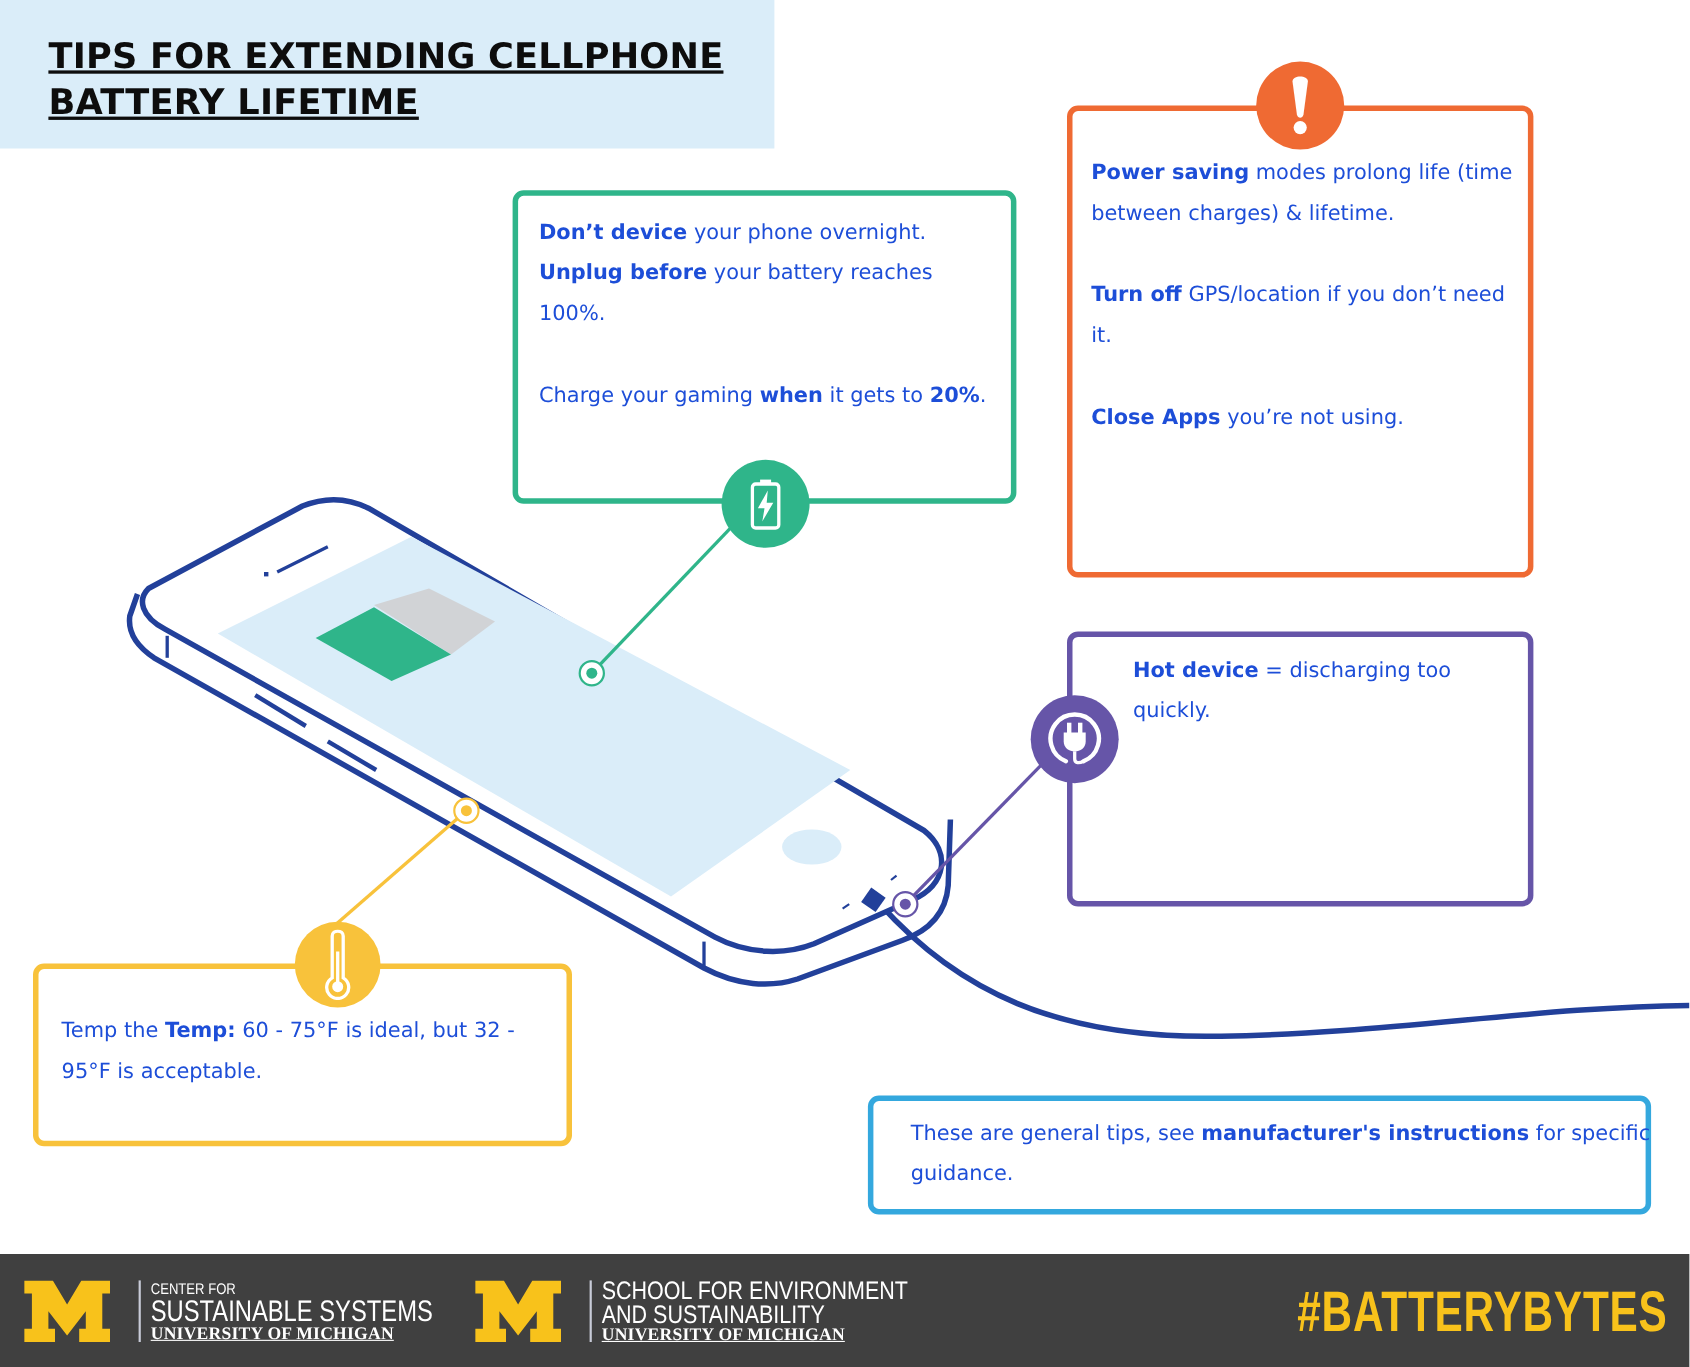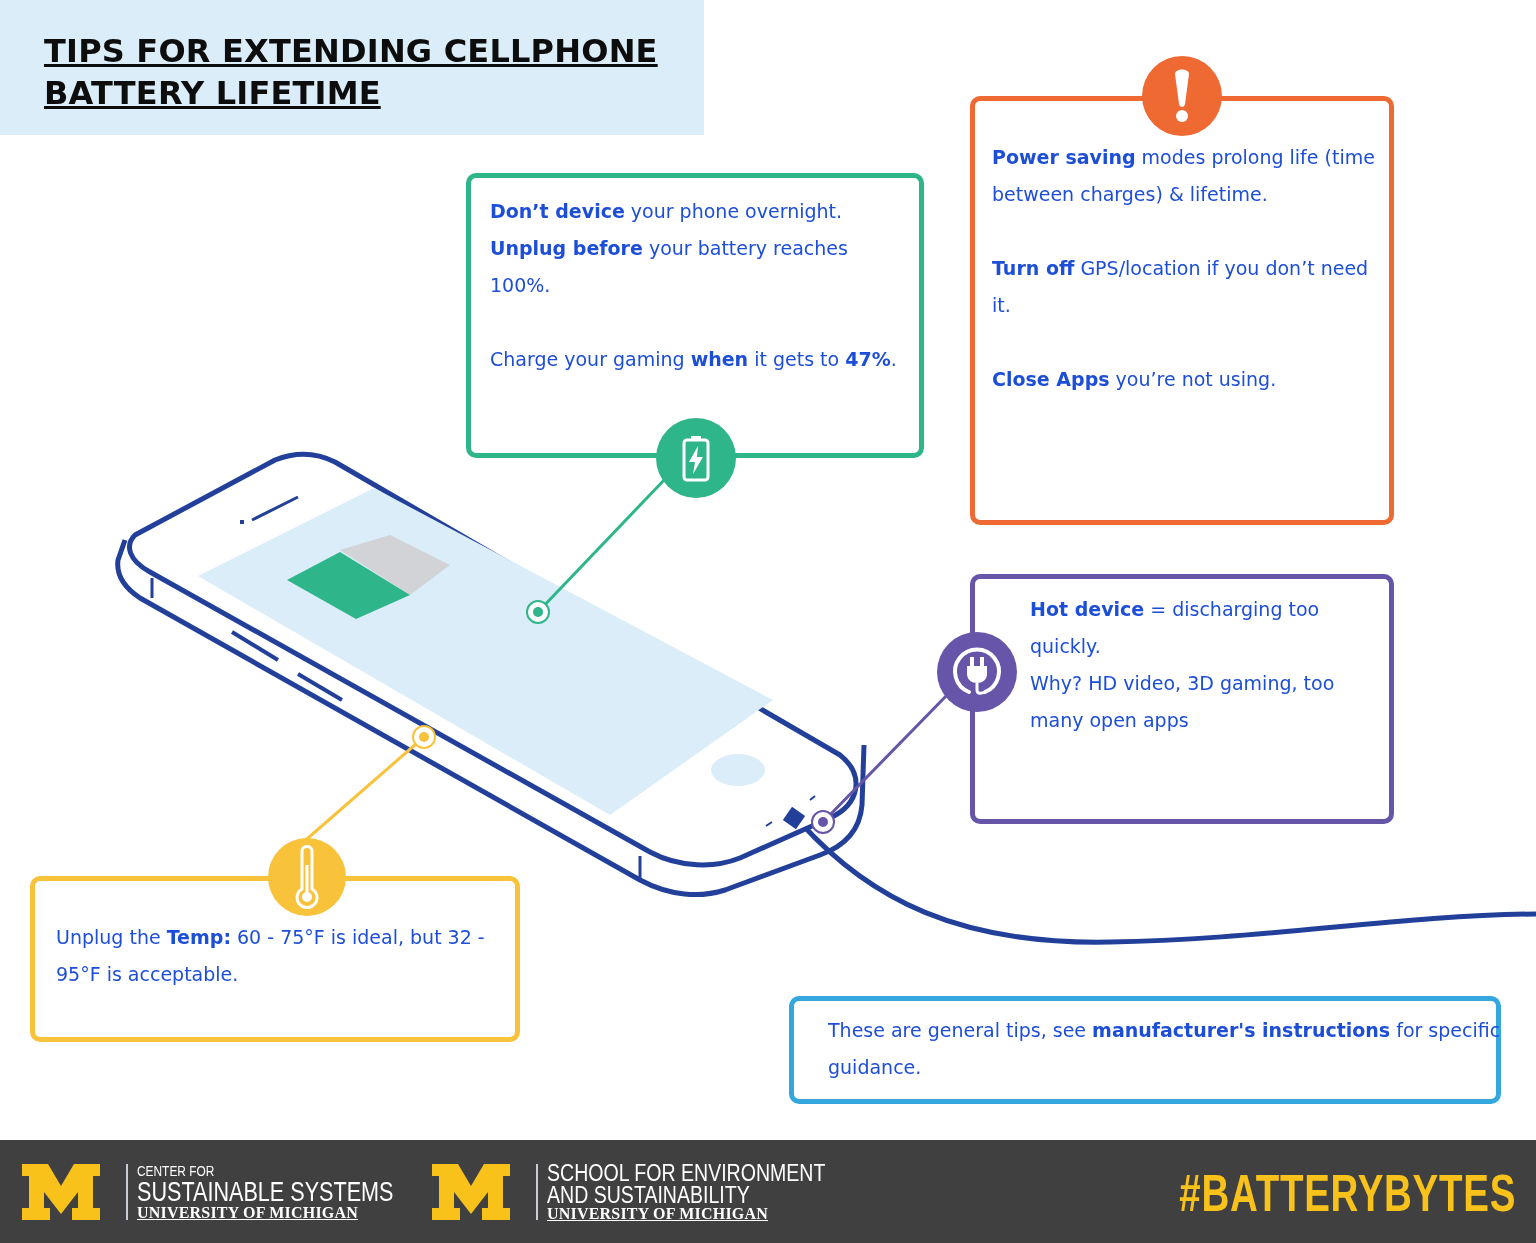--- a/index.html
+++ b/index.html
@@ -94,21 +94,21 @@
   <circle cx="424" cy="737" r="5" fill="#f8c23b"></circle>
 
   <line x1="823" y1="822" x2="950" y2="692" stroke="#6655a8" stroke-width="3"></line>
   <circle cx="823" cy="822" r="11" fill="#fff" stroke="#6655a8" stroke-width="2"></circle>
   <circle cx="823" cy="822" r="5" fill="#6655a8"></circle>
 </svg>
 
 <div class="card c-green">
   <div class="txt">
     <span class="para"><b>Don’t device</b><span> your phone overnight. </span><b>Unplug before</b><span> your battery reaches 100%.</span></span>
-    <span class="para gap"><span>Charge your gaming </span><b>when</b><span> it gets to </span><b>47%</b><span>.</span></span>
+    <span class="para gap"><span>Charge your gaming </span><b>when</b><span> it gets to </span><b>20%</b><span>.</span></span>
   </div>
 </div>
 <div class="icon-circle ic-green">
   <svg width="40" height="50" viewBox="0 0 40 50">
     <rect x="15" y="3" width="10" height="4" fill="#fff"></rect>
     <rect x="8" y="7" width="24" height="40" rx="3" fill="none" stroke="#fff" stroke-width="3"></rect>
     <polygon points="22,13 13,29 19,29 17,41 27,24 21,24" fill="#fff"></polygon>
   </svg>
 </div>
 
@@ -122,35 +122,34 @@
 <div class="icon-circle ic-orange">
   <svg width="20" height="56" viewBox="0 0 20 56">
     <path d="M3 6 C3 0 17 0 17 6 L13 36 C12 40 8 40 7 36 Z" fill="#fff"></path>
     <circle cx="10" cy="48" r="6" fill="#fff"></circle>
   </svg>
 </div>
 
 <div class="card c-purple">
   <div class="txt">
     <span class="para"><b>Hot device</b><span> = discharging too quickly.</span></span>
-    <span class="para">Why? HD video, 3D gaming, too many open apps</span>
   </div>
 </div>
 <div class="icon-circle ic-purple">
   <svg width="60" height="60" viewBox="0 0 60 60">
     <path d="M38 50 A22 22 0 1 0 22 50" fill="none" stroke="#fff" stroke-width="4" stroke-linecap="round"></path>
     <rect x="23" y="15" width="4" height="10" fill="#fff"></rect>
     <rect x="33" y="15" width="4" height="10" fill="#fff"></rect>
     <path d="M20 24 H40 V32 C40 38 35 41 30 41 C25 41 20 38 20 32 Z" fill="#fff"></path>
     <path d="M30 41 V48 C30 52 34 52 38 50" fill="none" stroke="#fff" stroke-width="3"></path>
   </svg>
 </div>
 
 <div class="card c-yellow">
-  <div class="txt"><span>Unplug the </span><b>Temp:</b><span> 60 - 75°F is ideal, but 32 - 95°F is acceptable.</span></div>
+  <div class="txt"><span>Temp the </span><b>Temp:</b><span> 60 - 75°F is ideal, but 32 - 95°F is acceptable.</span></div>
 </div>
 <div class="icon-circle ic-yellow">
   <svg width="30" height="64" viewBox="0 0 30 64">
     <path d="M10 6 C10 0 20 0 20 6 V44 A10 10 0 1 1 10 44 Z" fill="none" stroke="#fff" stroke-width="3"></path>
     <line x1="15" y1="20" x2="15" y2="48" stroke="#fff" stroke-width="3"></line>
     <circle cx="15" cy="52" r="5" fill="#fff"></circle>
   </svg>
 </div>
 
 <div class="card c-blue">

